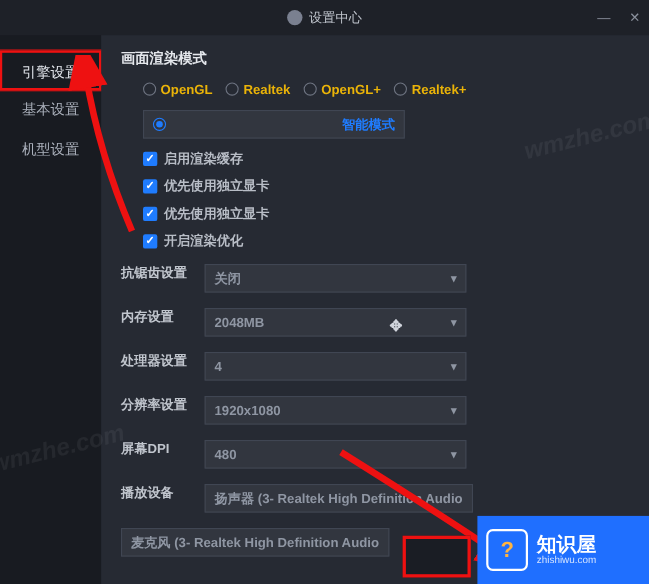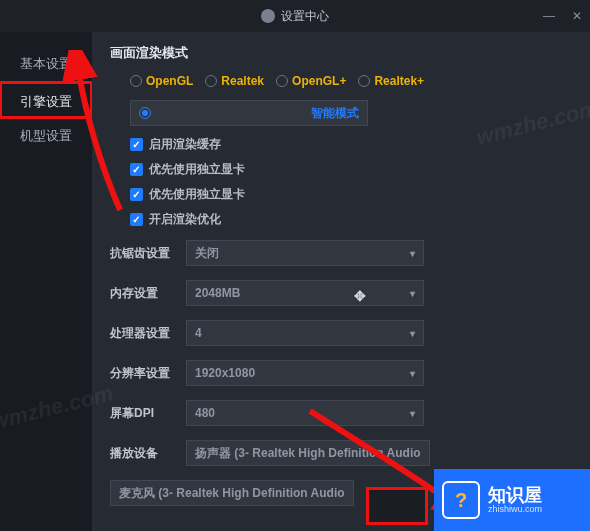--- a/index.html
+++ b/index.html
@@ -18,21 +18,21 @@
 .section-title{color:#e4e7ec;font-size:13px;margin-bottom:12px;}
 .radios{display:flex;gap:12px;flex-wrap:wrap;margin-bottom:10px;margin-left:20px;}
 .radio{display:flex;align-items:center;gap:4px;color:#eab308;cursor:pointer;}
 .rdot{width:12px;height:12px;border-radius:50%;border:1.5px solid #6d7380;display:inline-block;position:relative;}
 .radio.sel .rdot{border-color:#1f7cff;}
 .radio.sel .rdot::after{content:"";position:absolute;width:6px;height:6px;top:1.5px;left:1.5px;border-radius:50%;background:#1f7cff;}
 .radio.sel{color:#1f7cff;}
 .checks{margin-left:20px;margin-bottom:12px;display:flex;flex-direction:column;gap:8px;}
 .chk{display:flex;align-items:center;gap:6px;cursor:pointer;}
 .cbox{width:13px;height:13px;background:#1f7cff;color:#fff;font-size:10px;text-align:center;line-height:13px;border-radius:2px;}
-.row{display:flex;align-items:center;margin-bottom:14px;}
+.row{display:flex;align-items:flex-start;margin-bottom:14px;}
 .rlbl{width:76px;color:#c0c5cd;font-size:12px;}
 .sel{flex:0 0 238px;height:26px;background:#32363f;border:1px solid #404653;color:#8f96a3;display:flex;align-items:center;padding:0 8px;justify-content:space-between;cursor:pointer;position:relative;}
 .sel.wide{flex:0 0 238px;}
 .caret{font-size:10px;color:#8f96a3;}
 .watermark{position:absolute;color:rgba(255,255,255,0.06);font-size:22px;font-weight:bold;pointer-events:none;font-style:italic;}
 .wm1{top:110px;right:-10px;transform:rotate(-14deg);}
 .wm2{bottom:110px;left:-10px;transform:rotate(-14deg);}
 .arrow{position:absolute;pointer-events:none;}
 .arrow1{top:50px;left:60px;}
 .arrow2{bottom:10px;right:120px;}
@@ -50,22 +50,22 @@
   <span class="appicon"></span>
   <span class="title">设置中心</span>
   <div class="winbtns">
     <span class="winbtn">—</span>
     <span class="winbtn">✕</span>
   </div>
 </div>
 
 <div class="body">
   <div class="sidebar">
+    <div class="sb-item active hlbox"><span>引擎设置</span></div>
     <div class="sb-item"><span>基本设置</span></div>
-    <div class="sb-item active hlbox"><span>引擎设置</span></div>
     <div class="sb-item"><span>机型设置</span></div>
   </div>
 
   <div class="content">
     <div class="section-title">画面渲染模式</div>
 
     <div class="radios">
       <label class="radio">
           <span class="rdot"></span>
           <span>OpenGL</span>

